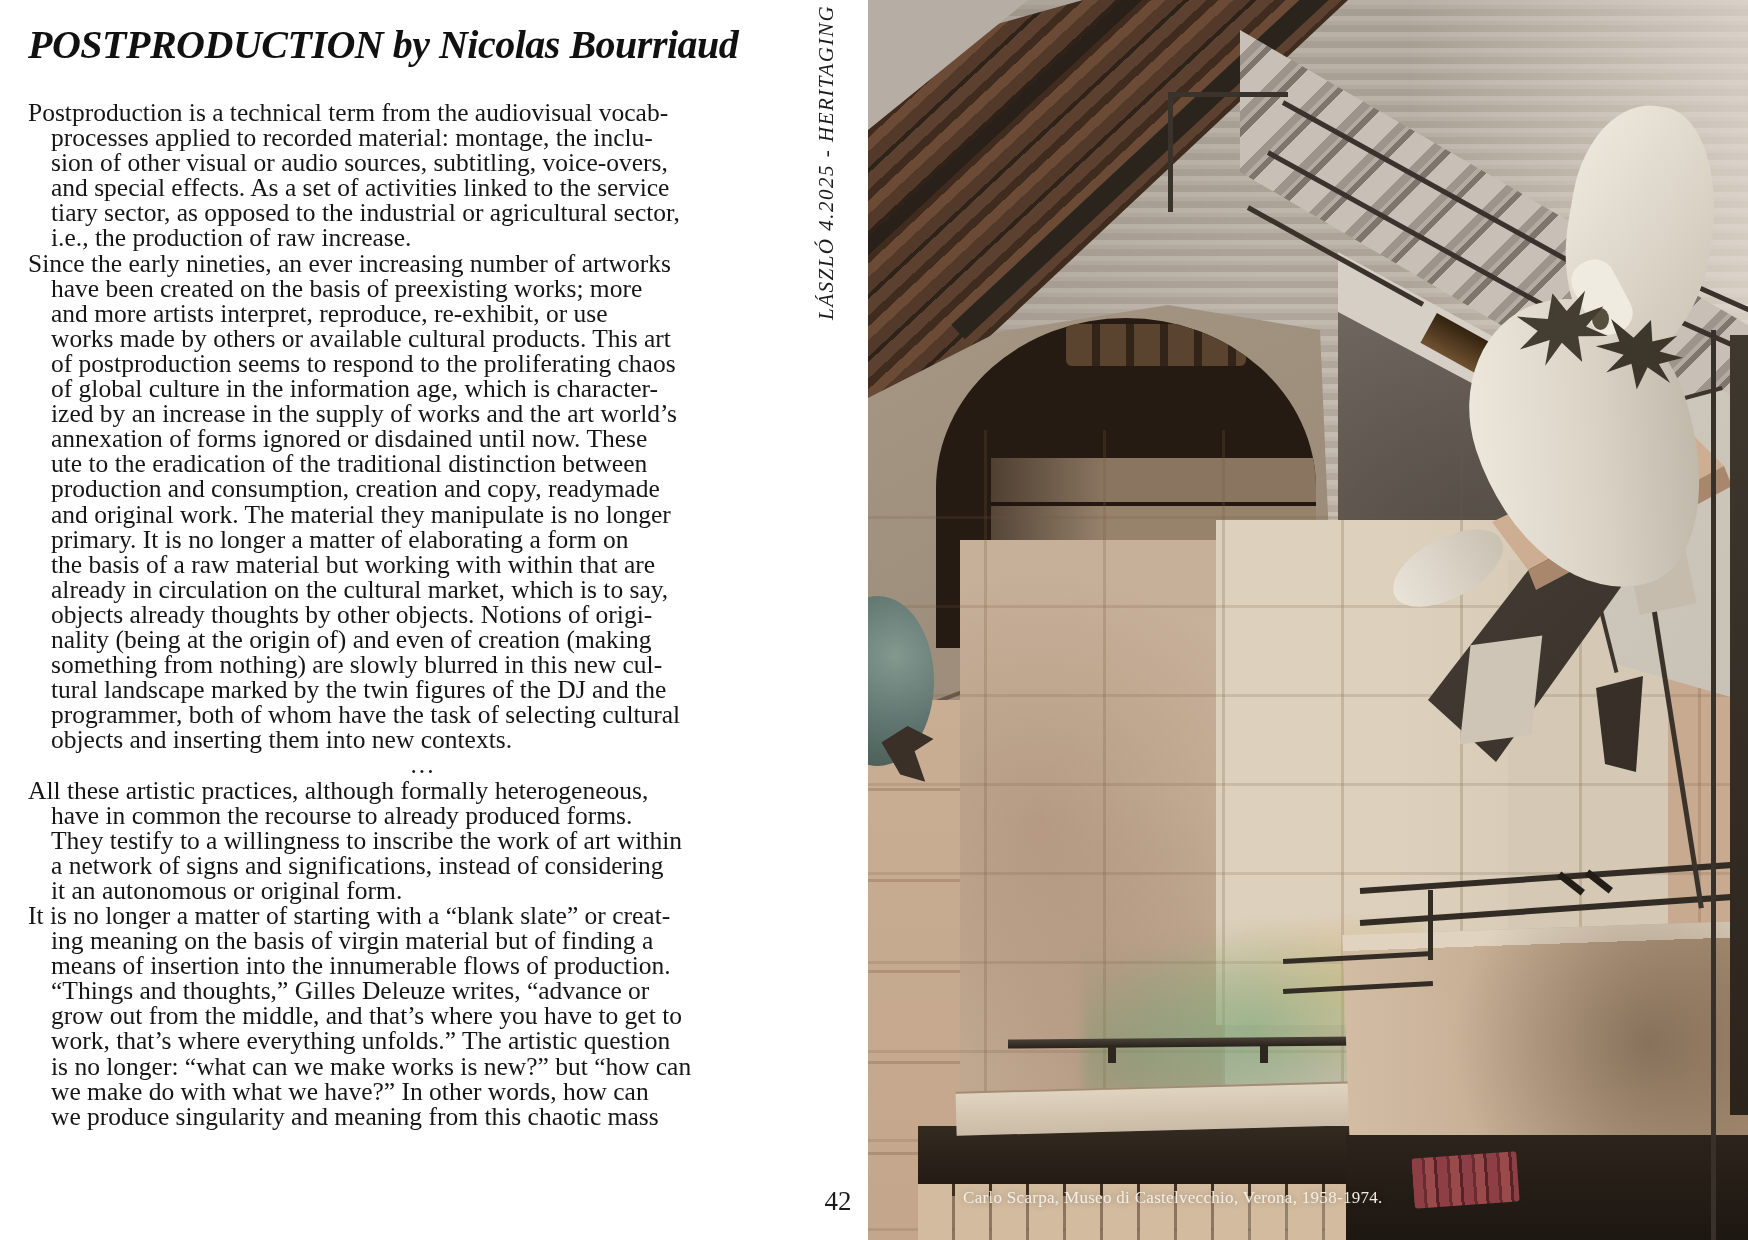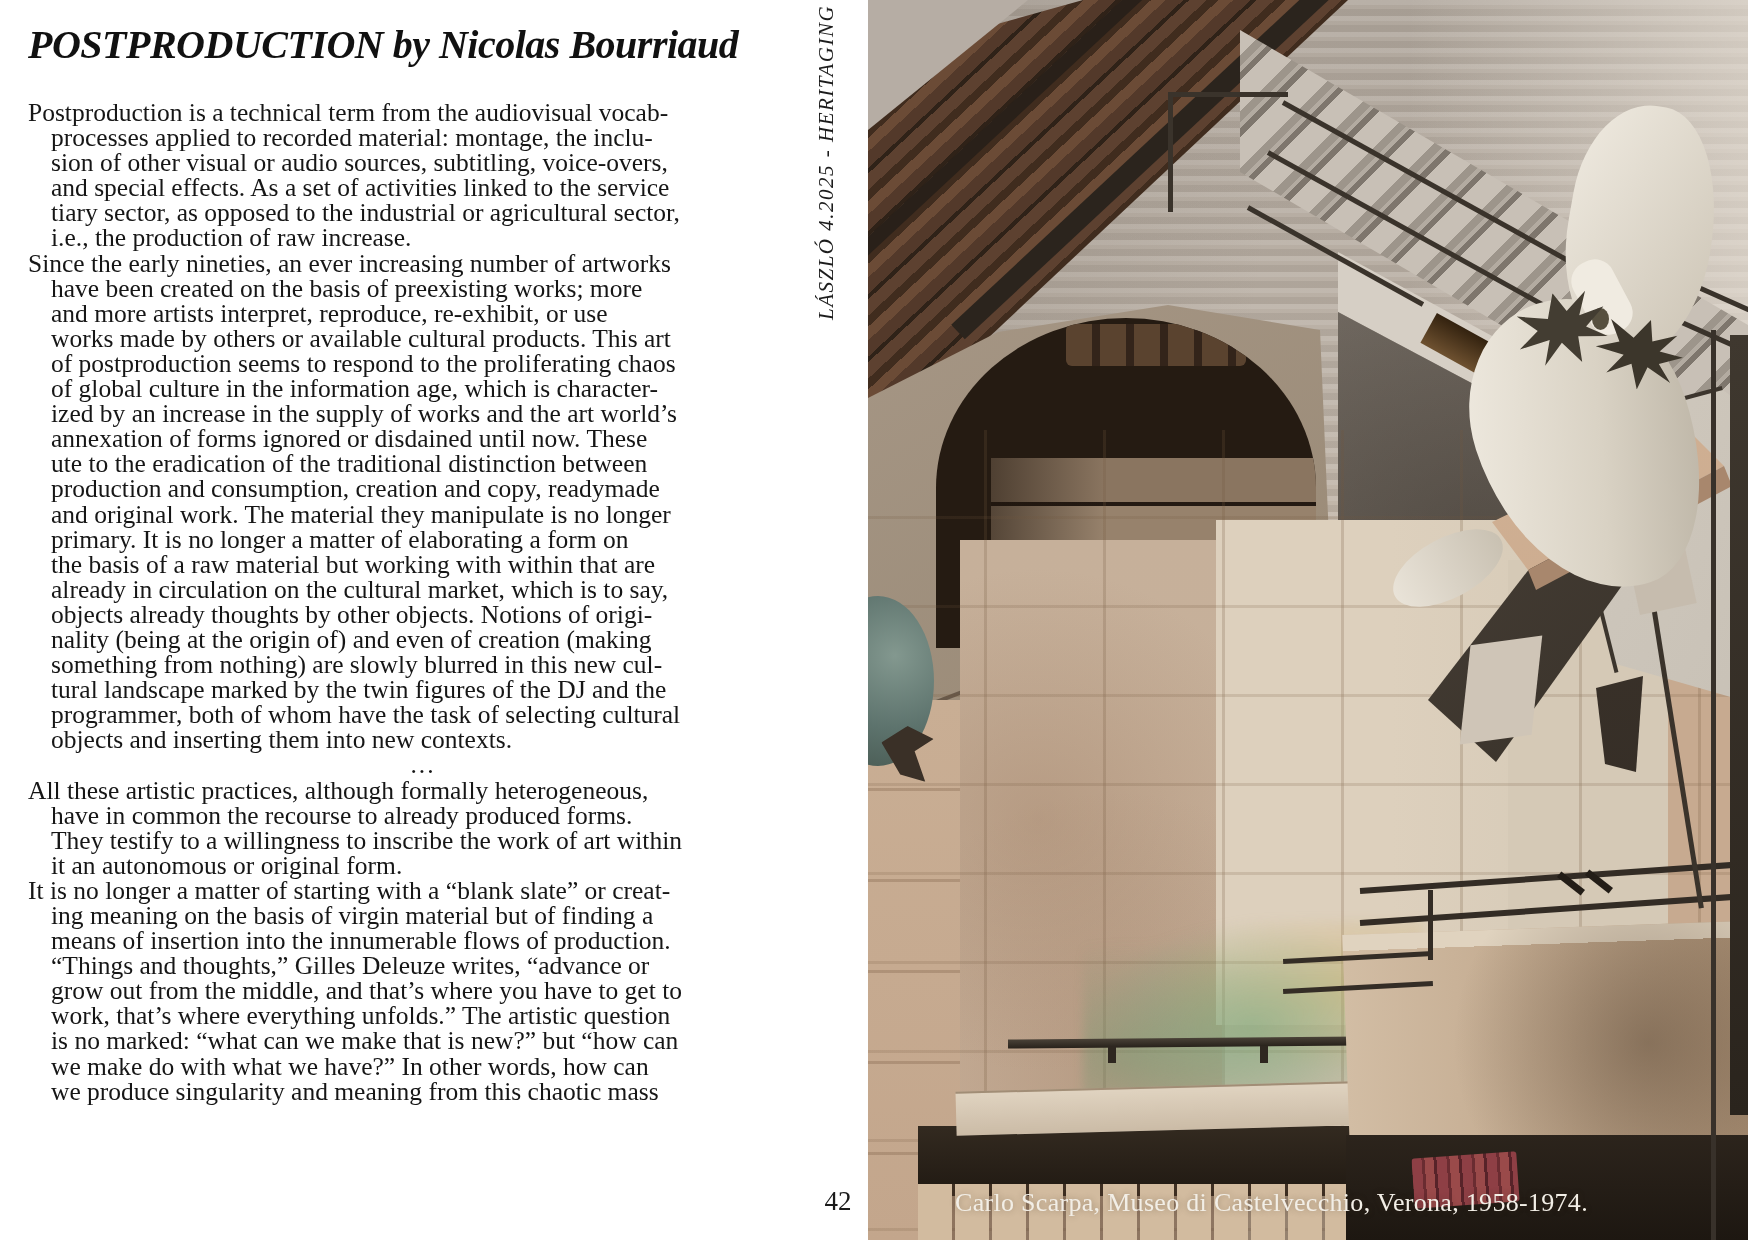--- a/index.html
+++ b/index.html
@@ -161,21 +161,21 @@
   .ph-tubehole { left:724px; top:308px; width:17px; height:22px; border-radius:50%; background:#57503f; }
   .frond { background:#433d32;
     clip-path:polygon(50% 0,60% 28%,85% 8%,72% 38%,100% 35%,76% 55%,96% 75%,65% 65%,62% 100%,46% 68%,22% 92%,34% 60%,0 62%,24% 44%,6% 18%,38% 32%); }
   .ph-frond1 { left:648px; top:292px; width:92px; height:74px; transform:rotate(-15deg); }
   .ph-frond2 { left:728px; top:318px; width:86px; height:70px; transform:rotate(20deg); background:#3c362b; }
 
   .ph-edgedark { left:862px; top:335px; width:18px; height:780px;
     background:linear-gradient(180deg,#3f382f,#2a241d); }
   .ph-edgerail { left:843px; top:330px; width:5px; height:910px; background:#38312a; }
 
-  .photo-caption { position:absolute; left:87px; top:1188px; font-size:26px; letter-spacing:.3px;
+  .photo-caption { position:absolute; left:95px; top:1188px; font-size:17px; letter-spacing:.3px;
     color:#f2eee6; text-shadow:0 0 6px rgba(60,45,30,.35); white-space:nowrap; }
 </style>
 </head>
 <body>
 
 <div class="page">
 
   <div>
     <h1 class="title">POSTPRODUCTION by Nicolas Bourriaud</h1>
     <div class="article">
@@ -207,30 +207,31 @@
           <div class="line cont">something from nothing) are slowly blurred in this new cul-</div>
           <div class="line cont">tural landscape marked by the twin figures of the DJ and the</div>
           <div class="line cont">programmer, both of whom have the task of selecting cultural</div>
           <div class="line cont">objects and inserting them into new contexts.</div>
         </div>
         <div class="line separator">...</div>
         <div>
           <div class="line">All these artistic practices, although formally heterogeneous,</div>
           <div class="line cont">have in common the recourse to already produced forms.</div>
           <div class="line cont">They testify to a willingness to inscribe the work of art within</div>
+          <div class="line cont">a network of signs and significations, instead of considering</div>
           <div class="line cont">it an autonomous or original form.</div>
         </div>
         <div>
           <div class="line">It is no longer a matter of starting with a “blank slate” or creat-</div>
           <div class="line cont">ing meaning on the basis of virgin material but of finding a</div>
           <div class="line cont">means of insertion into the innumerable flows of production.</div>
           <div class="line cont">“Things and thoughts,” Gilles Deleuze writes, “advance or</div>
           <div class="line cont">grow out from the middle, and that’s where you have to get to</div>
           <div class="line cont">work, that’s where everything unfolds.” The artistic question</div>
-          <div class="line cont">is no marked: “what can we make that is new?” but “how can</div>
+          <div class="line cont">is no longer: “what can we make works is new?” but “how can</div>
           <div class="line cont">we make do with what we have?” In other words, how can</div>
           <div class="line cont">we produce singularity and meaning from this chaotic mass</div>
         </div>
       </div>
     <div class="spine">LÁSZLÓ 4.2025 - HERITAGING</div>
     <div class="page-num">42</div>
   </div>
 
   <div class="photo">
     <div class="ph ph-base"></div>

